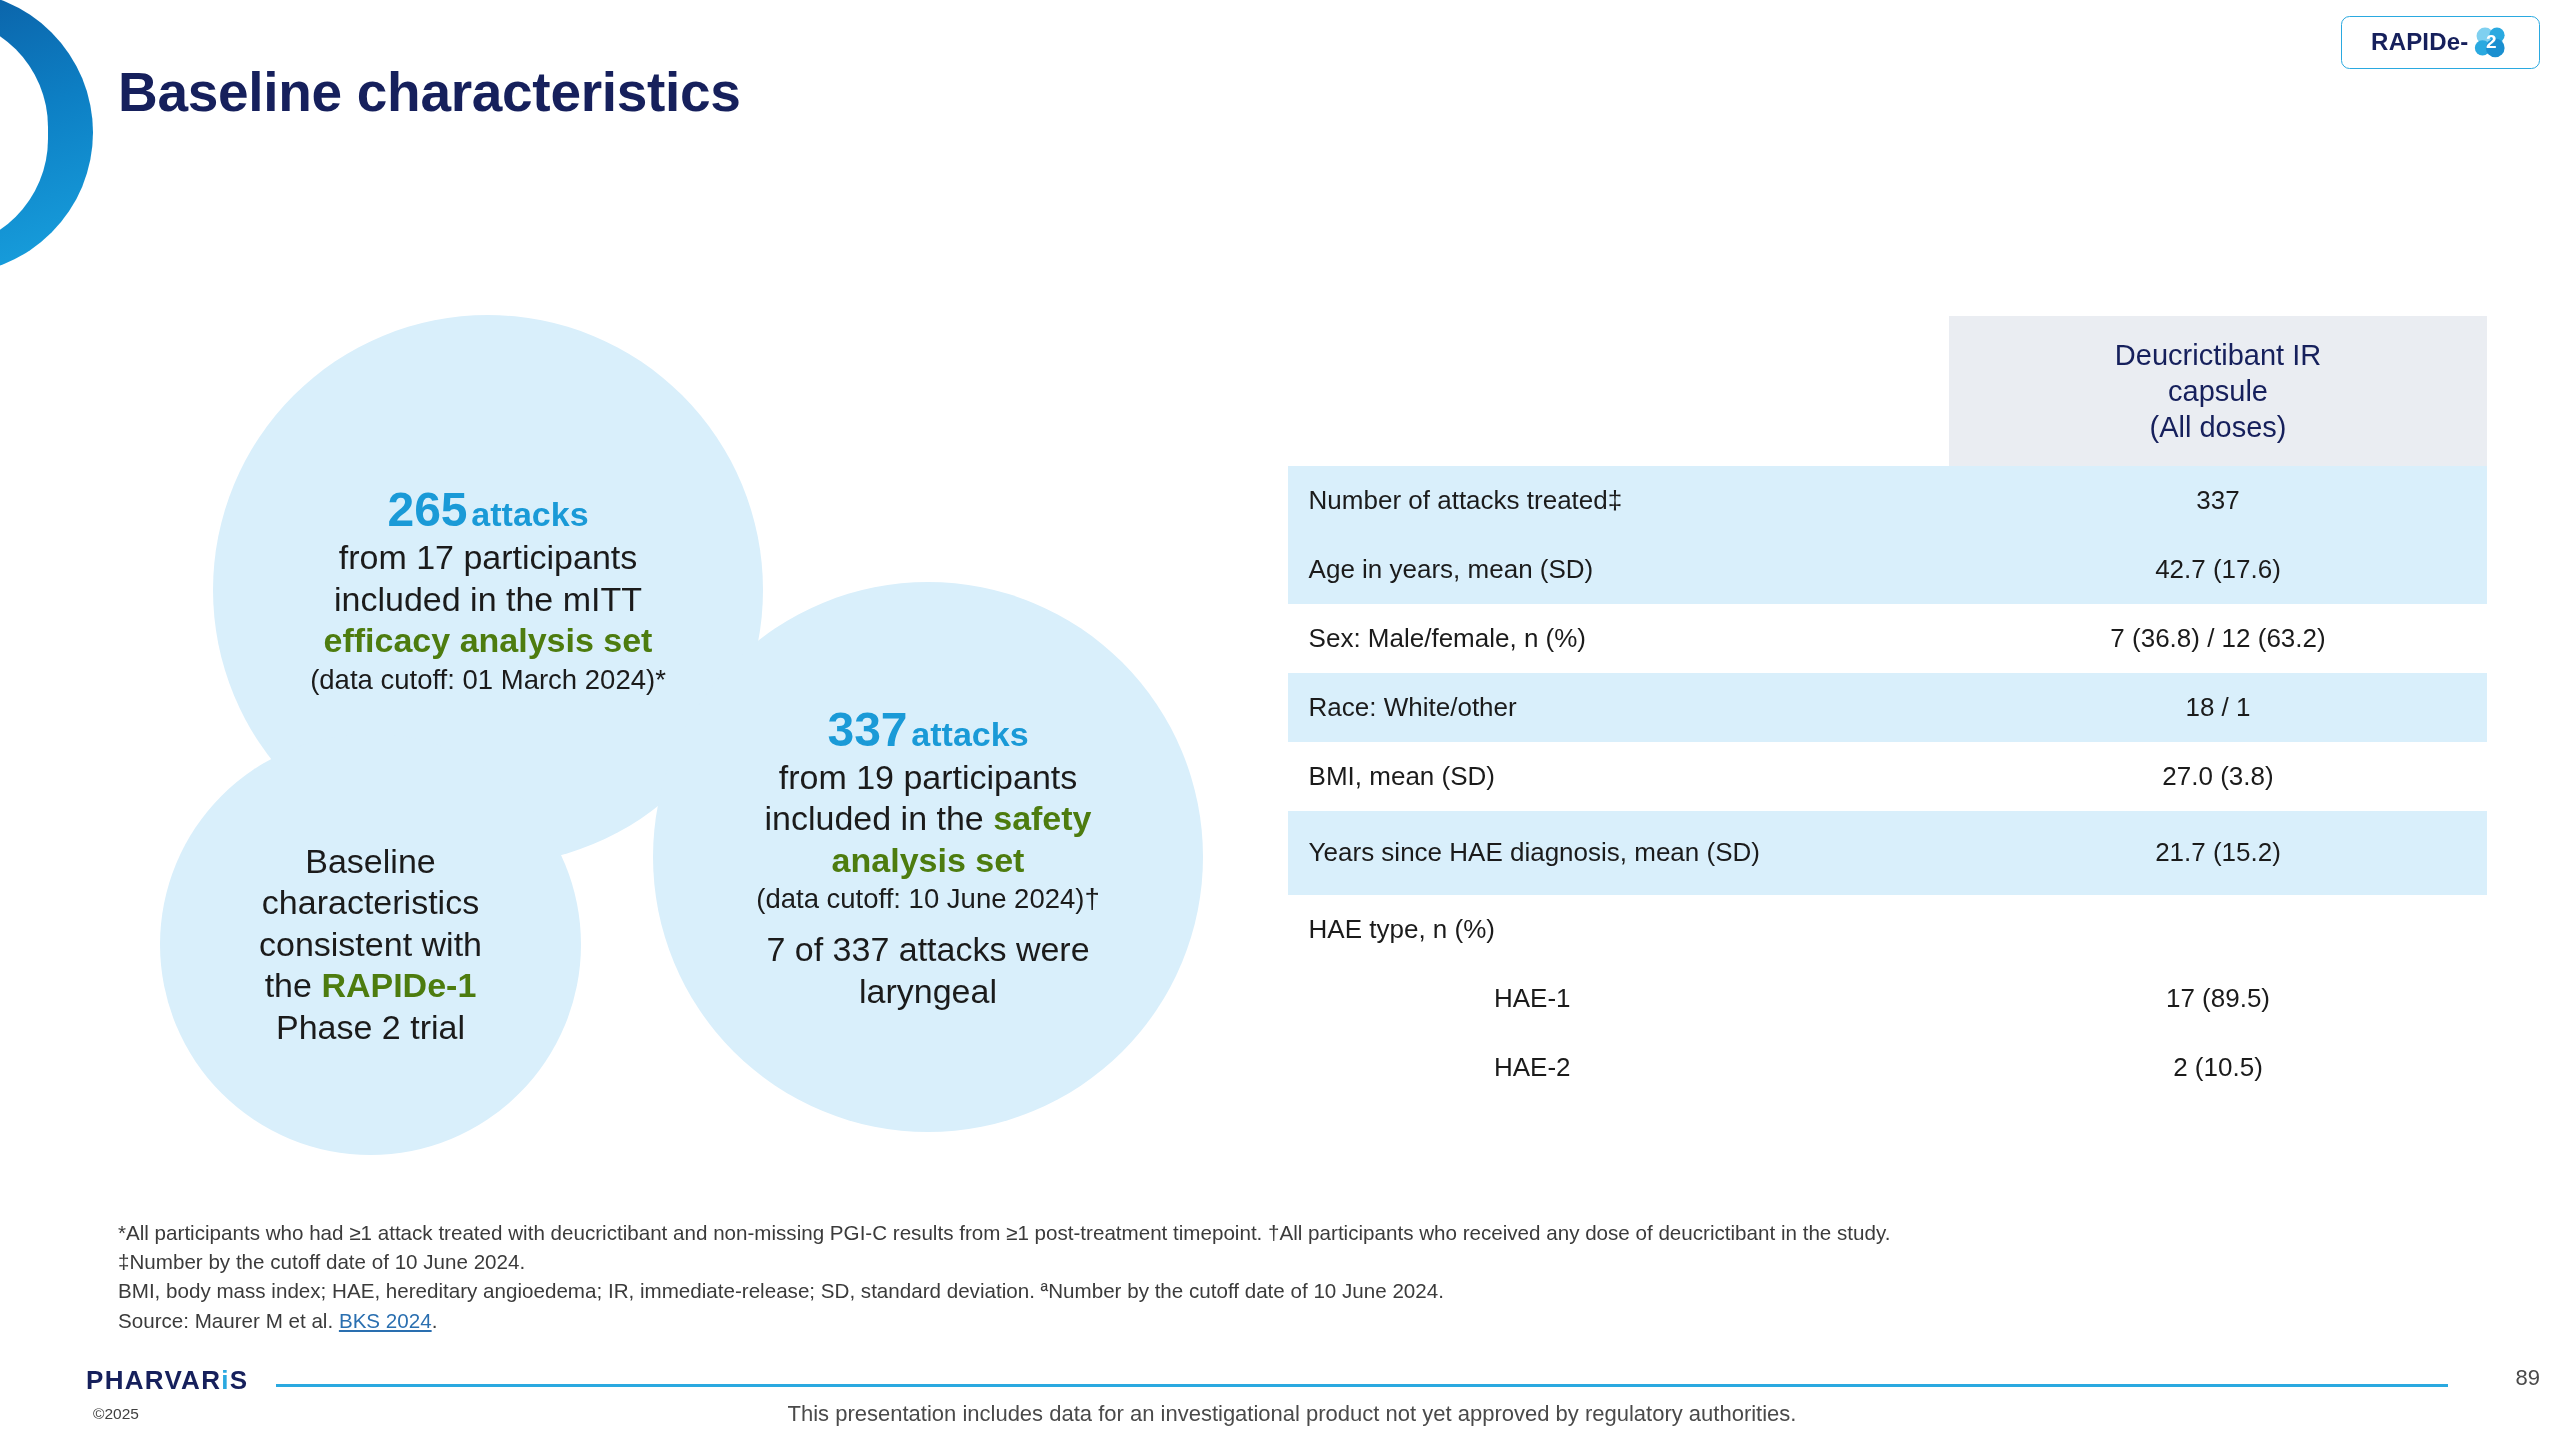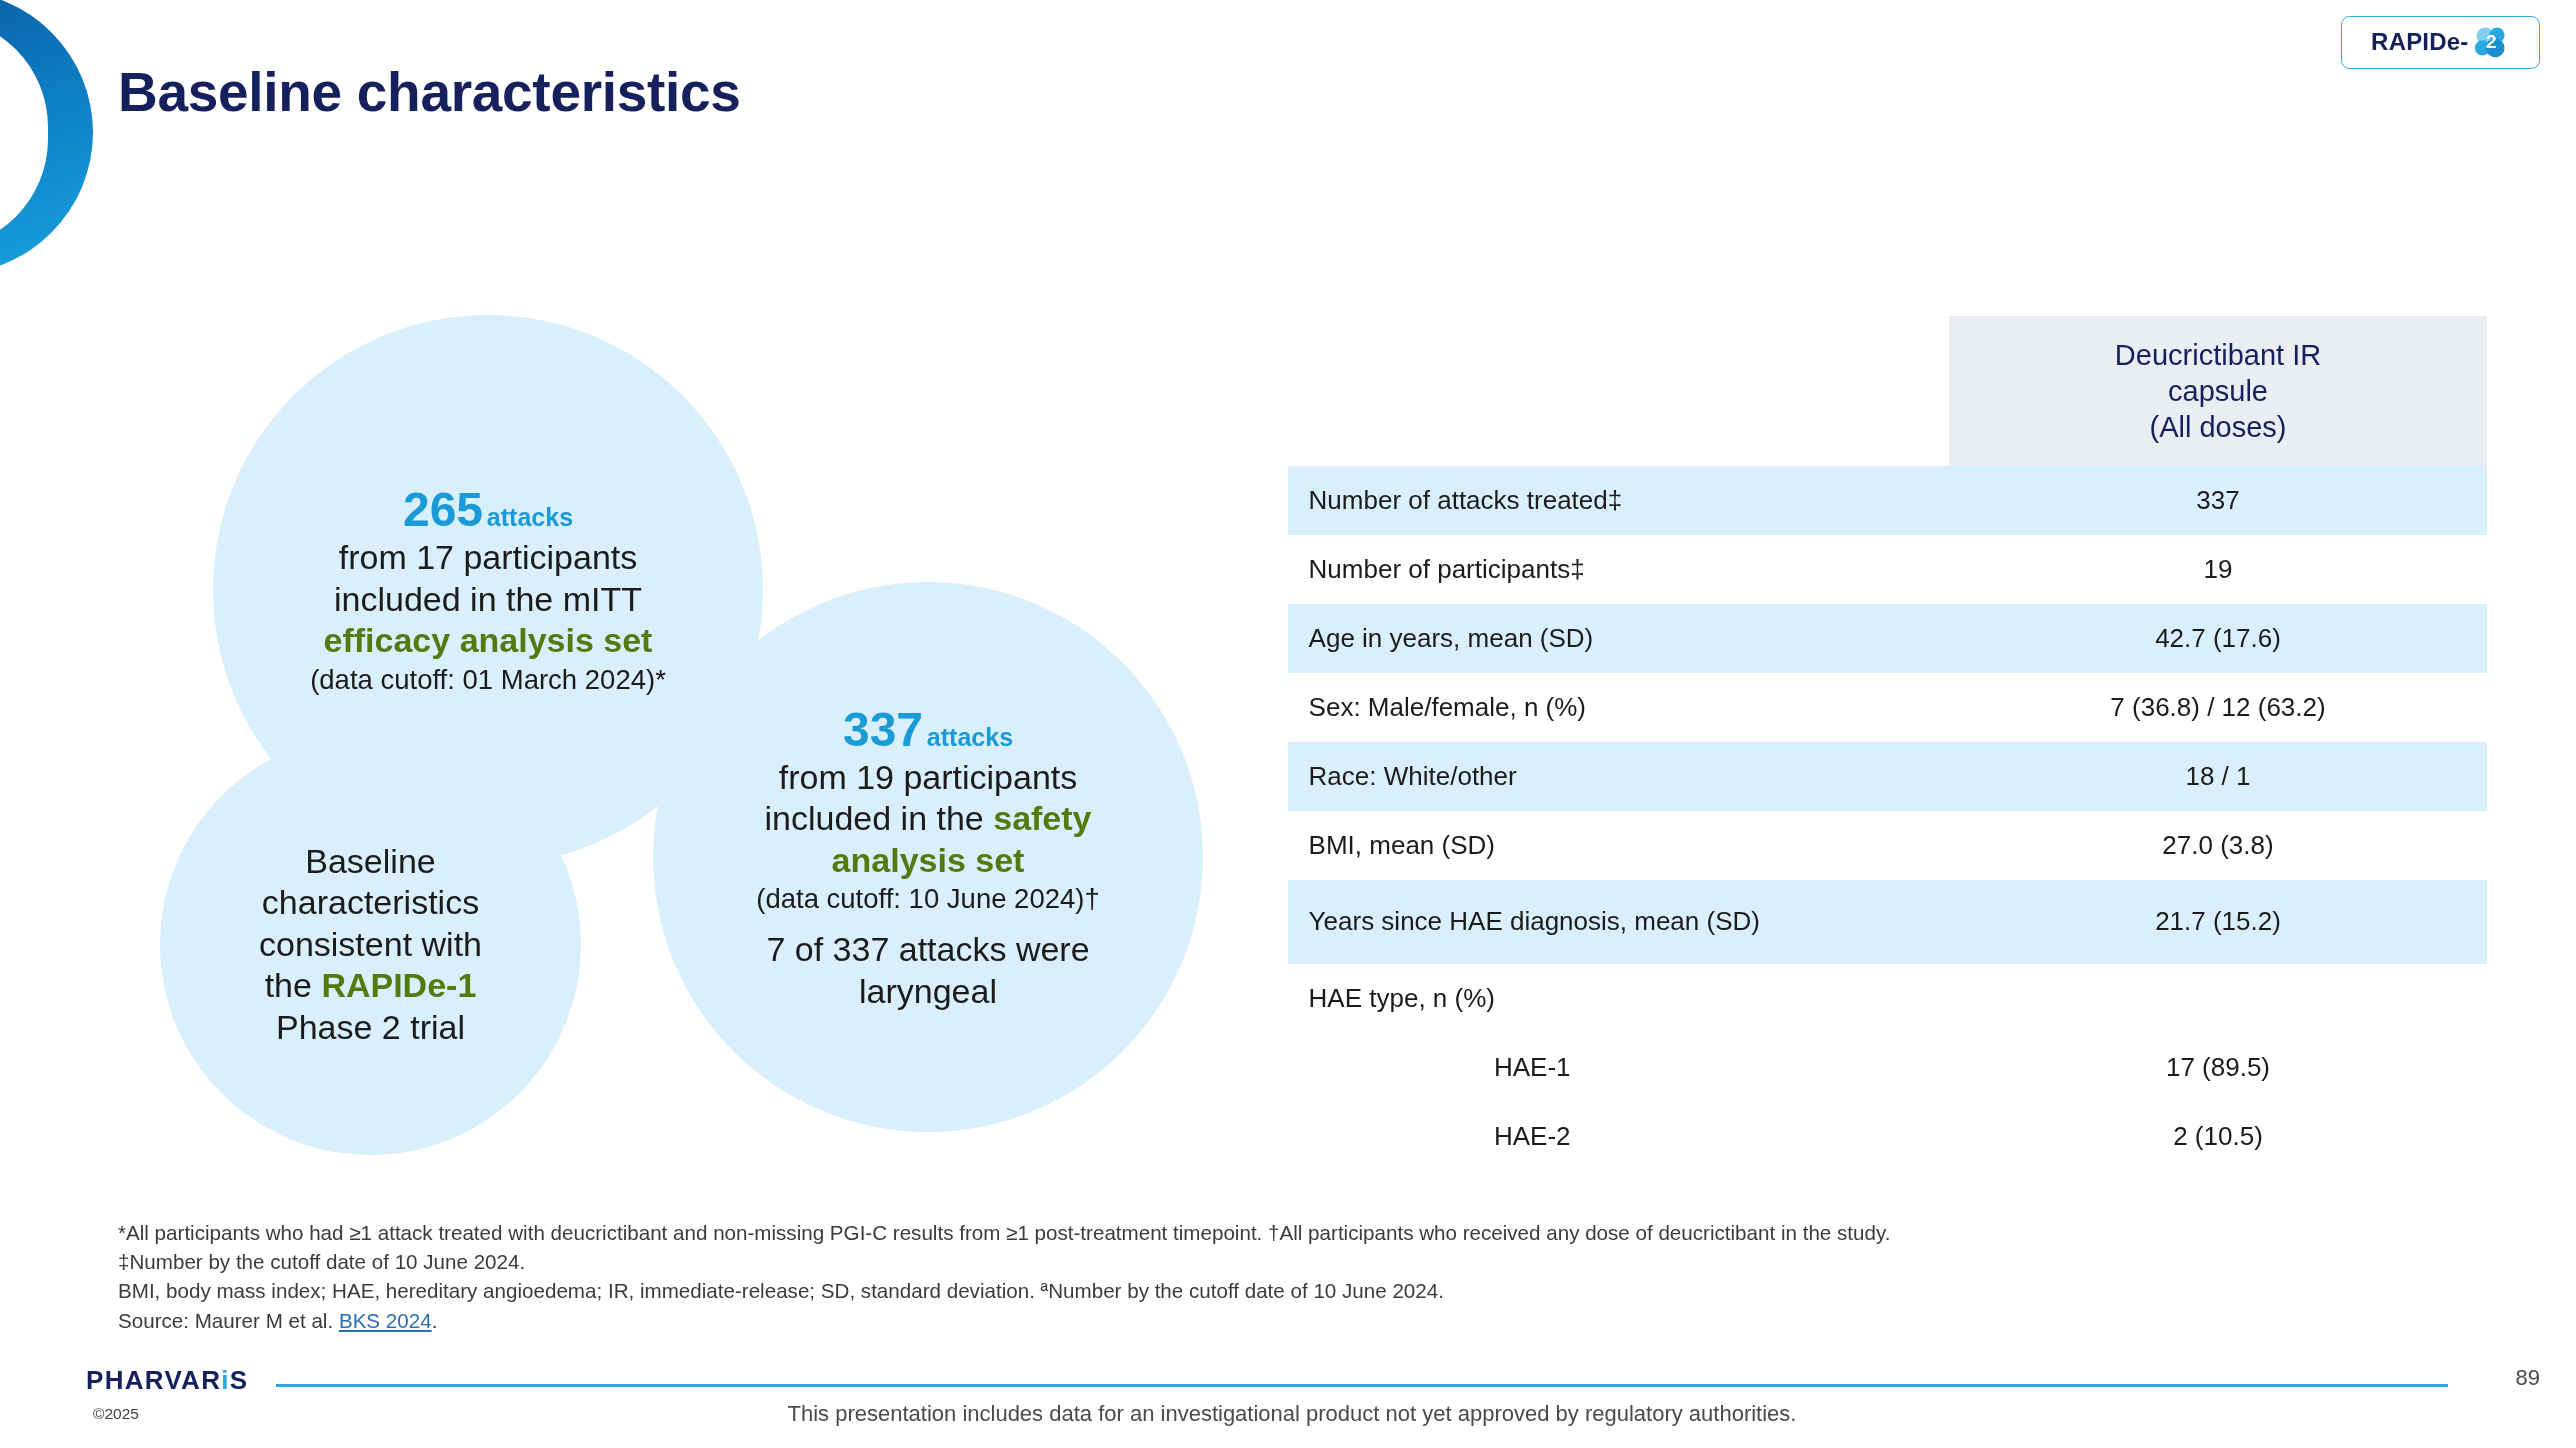--- a/index.html
+++ b/index.html
@@ -101,21 +101,21 @@
   }
   .bubble-c {
     left: 653px; top: 582px;
     width: 550px; height: 550px;
     z-index: 4;
   }
   .bub-line { font-size: 34px; line-height: 1.22; }
   .bub-big {
     font-size: 48px; font-weight: bold; color: #1a9ad7;
   }
-  .bub-big-sub { font-size: 25px; font-weight: bold; color: #1a9ad7; text-align: right; }
+  .bub-big-sub { font-size: 34px; font-weight: bold; color: #1a9ad7; text-align: right; }
   .bub-hl { color: #4d7c0f; font-weight: bold; }
   .bub-small { font-size: 27.5px; line-height: 1.3; text-align: center; }
   .bub-pad { padding: 0 50px; }
 
   
   .table-wrap {
     position: absolute;
     left: 1288px; top: 316px;
     width: 1199px;
   }
@@ -282,24 +282,20 @@
             <div>capsule</div>
             <div>(All doses)</div>
           </th>
         </tr>
       </thead>
       <tbody>
         <tr class="shaded">
           <td class="col-label">Number of attacks treated‡</td>
           <td class="col-val">337</td>
         </tr>
-        <tr class="plain">
-          <td class="col-label">Number of participants‡</td>
-          <td class="col-val">19</td>
-        </tr>
         <tr class="shaded">
           <td class="col-label">Age in years, mean (SD)</td>
           <td class="col-val">42.7 (17.6)</td>
         </tr>
         <tr class="plain">
           <td class="col-label">Sex: Male/female, n (%)</td>
           <td class="col-val">7 (36.8) / 12 (63.2)</td>
         </tr>
         <tr class="shaded">
           <td class="col-label">Race: White/other</td>

